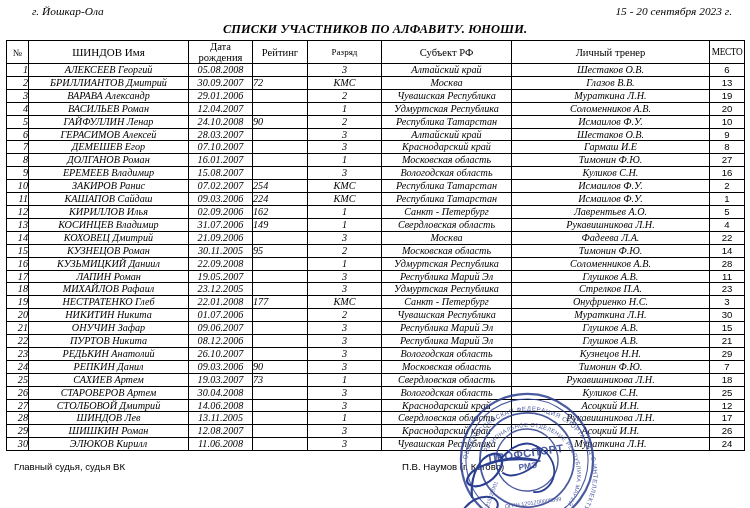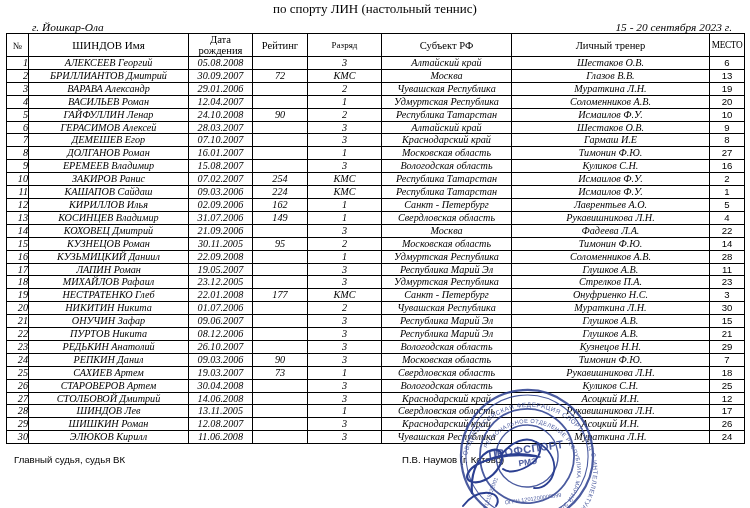--- a/index.html
+++ b/index.html
@@ -96,21 +96,21 @@
   col.c-dob    { width: 64px; }
   col.c-rating { width: 55px; }
   col.c-class  { width: 74px; }
   col.c-region { width: 130px; }
   col.c-coach  { width: 198px; }
   col.c-place  { width: 35px; }
 
   td.d-num    { text-align: right;  padding-right: 3px; font-style: italic; }
   td.d-name   { text-align: center;   padding-left: 4px;  font-style: italic; }
   td.d-dob    { text-align: center; font-style: italic; }
-  td.d-rating { text-align: center; font-style: italic; }
+  td.d-rating { font-style: italic; }
   td.d-class  { text-align: center; font-style: italic; }
   td.d-region { text-align: center; font-style: italic; }
   td.d-coach  { text-align: center;   padding-left: 4px;  font-style: italic; }
   td.d-place  { text-align: center; font-family: "Liberation Sans", sans-serif; font-size: 9.6px; }
 
   table.roster tbody tr:last-child td { border-bottom: 1.6px solid #000; }
   table.roster col.c-num + col { }
   table.roster td.d-num { border-right: 1px solid #000; }
   table.roster td.d-name, table.roster th.th-name { border-right: 1.4px solid #000; }
   table.roster td.d-class, table.roster th.th-rank2 { border-right: 1.4px solid #000; }
@@ -141,27 +141,27 @@
     left: 0; top: 0;
     width: 750px; height: 508px;
     pointer-events: none;
   }
 </style>
 </head>
 <body>
 
 <div class="page">
 
-  <div class="doc-subtitle">по спорту ЛИН (настольный теннис)</div>
 
   <div class="meta-row">
     <span>г. Йошкар-Ола</span>
     <span>15 - 20 сентября 2023 г.</span>
   </div>
 
+  <div class="list-title">СПИСКИ УЧАСТНИКОВ ПО АЛФАВИТУ. ЮНОШИ.</div>
 
   <table class="roster">
     <colgroup>
       <col class="c-num">
         <col class="c-name">
         <col class="c-dob">
         <col class="c-rating">
       <col class="c-class">
         <col class="c-region">
         <col class="c-coach">

